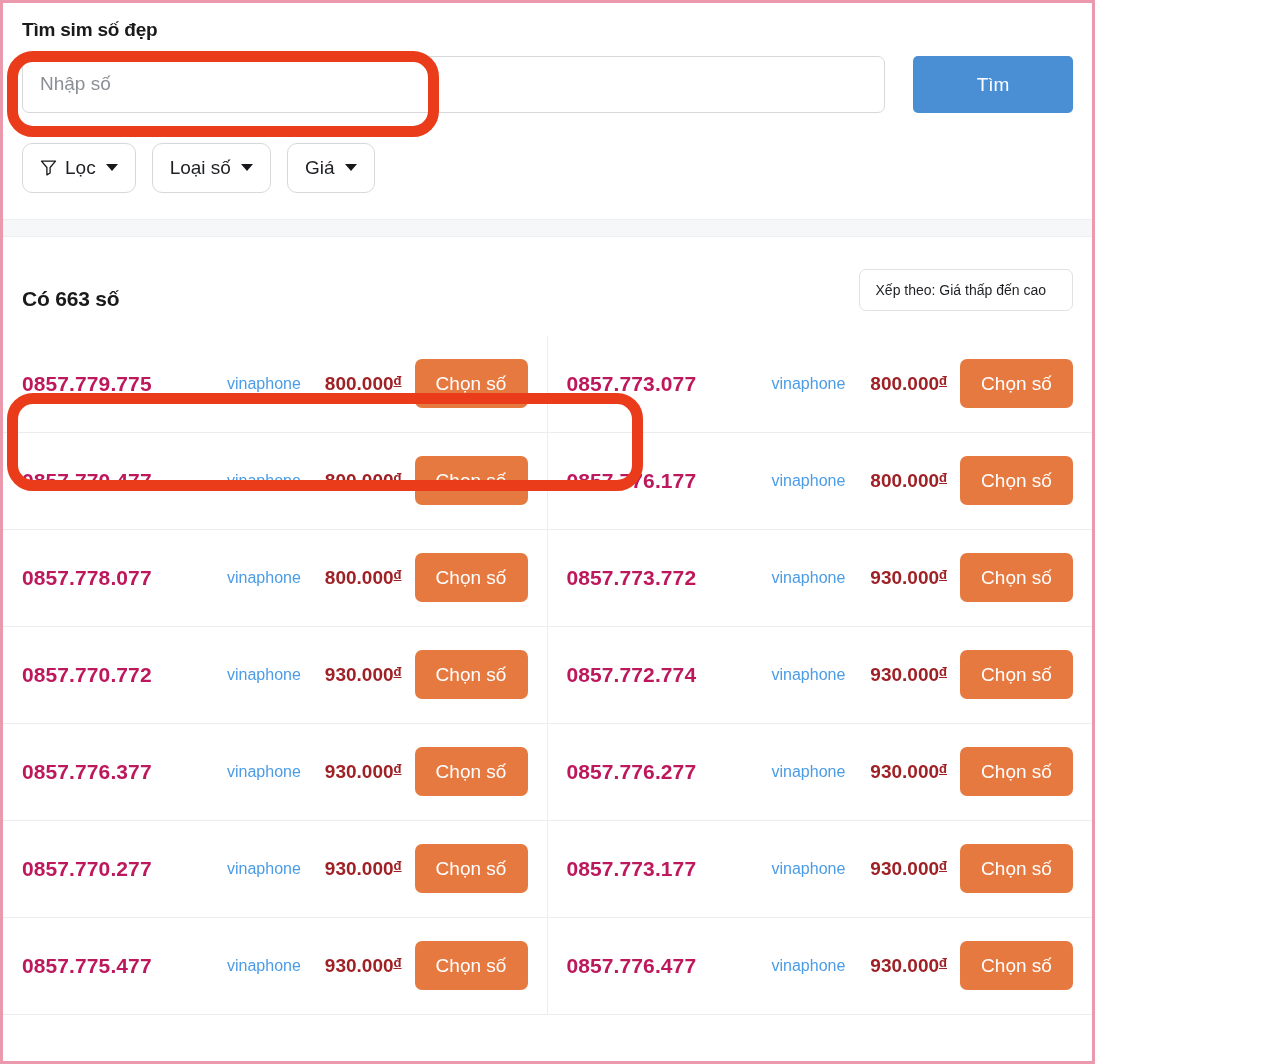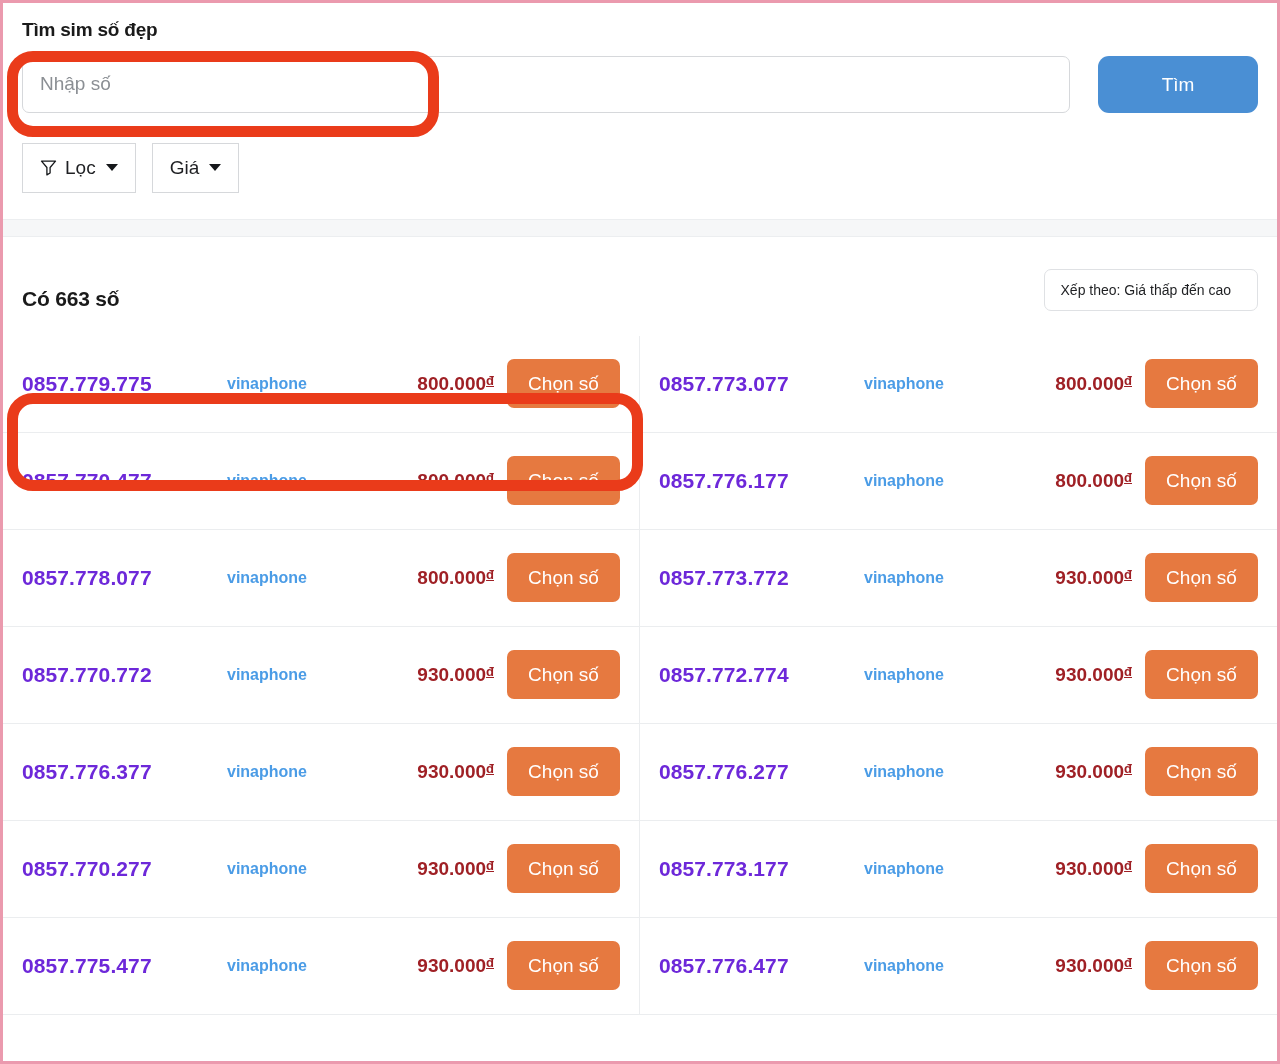--- a/index.html
+++ b/index.html
@@ -6,21 +6,21 @@
   * { box-sizing: border-box; }
   html, body {
     margin: 0; padding: 0;
     width: 1280px; height: 1064px;
     font-family: "Liberation Sans", sans-serif;
     background: #ffffff;
     overflow: hidden;
   }
   #viewport {
     position: relative;
-    width: 1280px; height: 1064px;
+    width: 1095px; height: 1064px;
     border: 3px solid #eb9aae;
     background: #ffffff;
     overflow: hidden;
   }
 
   
   .search-panel {
     padding: 16px 19px 0 19px;
     background: #fff;
   }
@@ -47,41 +47,41 @@
     font-family: "Liberation Sans", sans-serif;
     color: #222;
     padding: 0 17px;
     outline: none;
   }
   .search-input::placeholder { color: #8b8f94; }
   .search-btn {
     width: 160px;
     height: 57px;
     border: none;
-    border-radius: 11px;
+    border-radius: 5px;
     background: #4a8fd4;
     color: #ffffff;
     font-size: 19px;
     font-family: "Liberation Sans", sans-serif;
     cursor: pointer;
     line-height: 57px;
     padding: 0;
     text-align: center;
   }
 
   
   .filter-row {
     display: flex;
     gap: 16px;
     padding: 30px 19px 26px 19px;
   }
   .chip {
     height: 50px;
     border: 1px solid #d6d8db;
-    border-radius: 0;
+    border-radius: 10px;
     background: #fff;
     display: inline-flex;
     align-items: center;
     gap: 8px;
     padding: 0 17px;
     font-size: 19px;
     color: #1f2023;
     font-family: "Liberation Sans", sans-serif;
     cursor: pointer;
     white-space: nowrap;
@@ -145,28 +145,28 @@
     display: flex;
     align-items: center;
     padding: 0 19px;
     border-bottom: 1px solid #ebedef;
     background: #fff;
   }
   .row:first-child { border-top: none; }
   .sim {
     font-size: 21px;
     font-weight: bold;
-    color: #6d28d9;
+    color: #be185d;
     letter-spacing: 0.1px;
     width: 205px;
     flex: 0 0 205px;
   }
   .carrier {
     font-size: 16px;
-    font-weight: bold;
+    font-weight: normal;
     color: #4b9ce6;
     flex: 1 1 auto;
   }
   .price {
     font-size: 19px;
     font-weight: bold;
     color: #9f2025;
     text-align: right;
     margin-right: 13px;
     white-space: nowrap;
@@ -220,20 +220,24 @@
     <div class="chip">
       <span class="funnel">
         <svg width="17" height="17" viewBox="0 0 17 17" fill="none">
           <path d="M1.5 2.2h14l-5.4 6.3v5.5l-3.2 1.9V8.5L1.5 2.2z" stroke="#16181b" stroke-width="1.3" stroke-linejoin="round" fill="none"></path>
         </svg>
       </span>
       <span>Lọc</span>
       <span class="caret"></span>
     </div>
     <div class="chip">
+      <span>Loại số</span>
+      <span class="caret"></span>
+    </div>
+    <div class="chip">
       <span>Giá</span>
       <span class="caret"></span>
     </div>
   </div>
 
   <div class="band"></div>
 
   <div class="results-head">
     <div class="results-count">Có 663 số</div>
     <div class="sort-chip">

